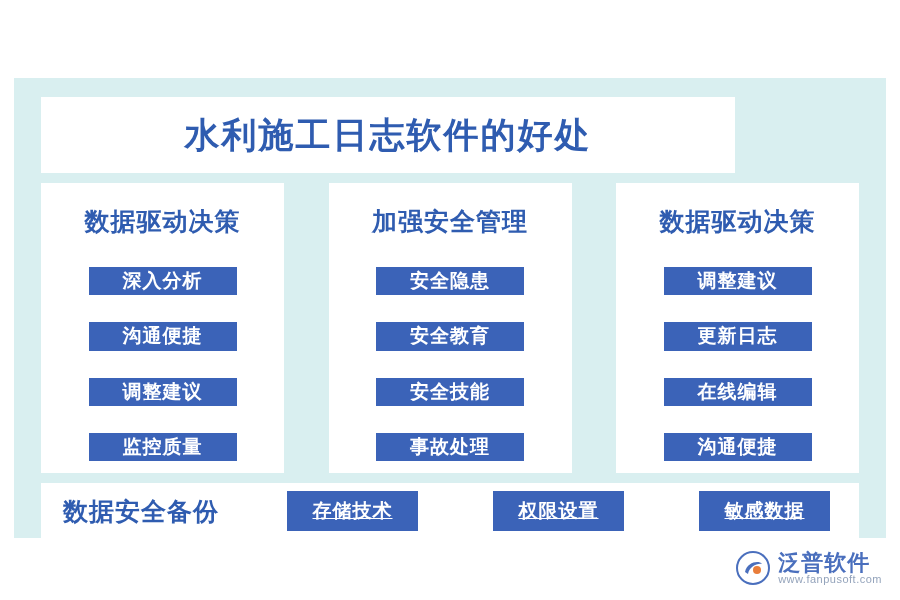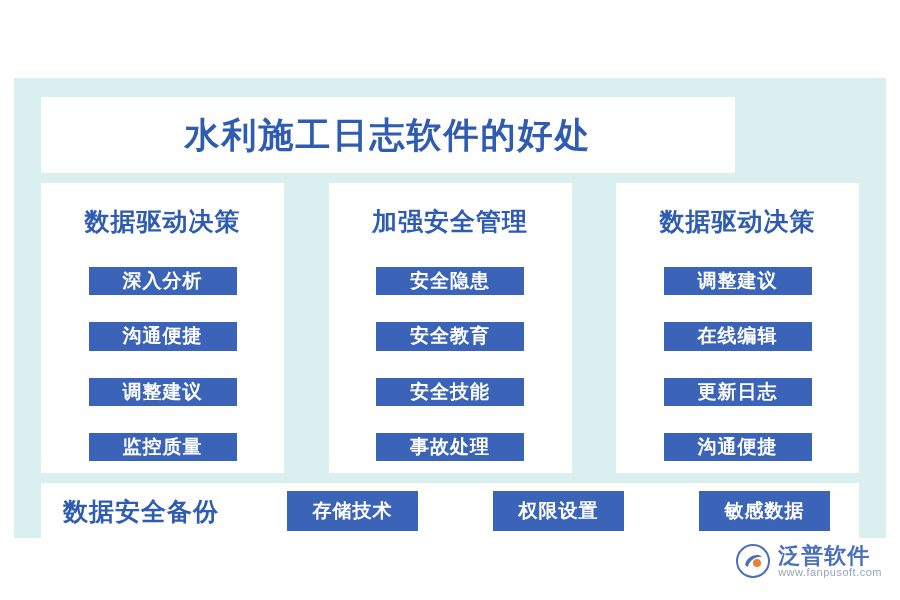--- a/index.html
+++ b/index.html
@@ -124,27 +124,28 @@
     background: #3b63b8;
     color: #ffffff;
     font-size: 19px;
     font-weight: bold;
     letter-spacing: 1px;
     display: flex;
     align-items: center;
     justify-content: center;
     margin-right: 29px;
     white-space: nowrap;
+    text-decoration: underline;
   }
 
   
   .logo {
     position: absolute;
     right: 18px;
-    bottom: 21px;
+    bottom: 14px;
     display: flex;
     align-items: center;
     opacity: 0.92;
   }
   .logo-mark {
     width: 36px;
     height: 36px;
     margin-right: 7px;
     position: relative;
   }
@@ -190,22 +191,22 @@
       <div class="column-head">加强安全管理</div>
       <div class="chip">安全隐患</div>
       <div class="chip">安全教育</div>
       <div class="chip">安全技能</div>
       <div class="chip">事故处理</div>
     </div>
 
     <div class="column">
       <div class="column-head">数据驱动决策</div>
       <div class="chip">调整建议</div>
+      <div class="chip">更新日志</div>
       <div class="chip">在线编辑</div>
-      <div class="chip">更新日志</div>
       <div class="chip">沟通便捷</div>
     </div>
 
   </div>
 
   <div class="bottom-bar">
     <div class="bottom-label">数据安全备份</div>
     <div class="bottom-chip">存储技术</div>
     <div class="bottom-chip">权限设置</div>
     <div class="bottom-chip">敏感数据</div>

